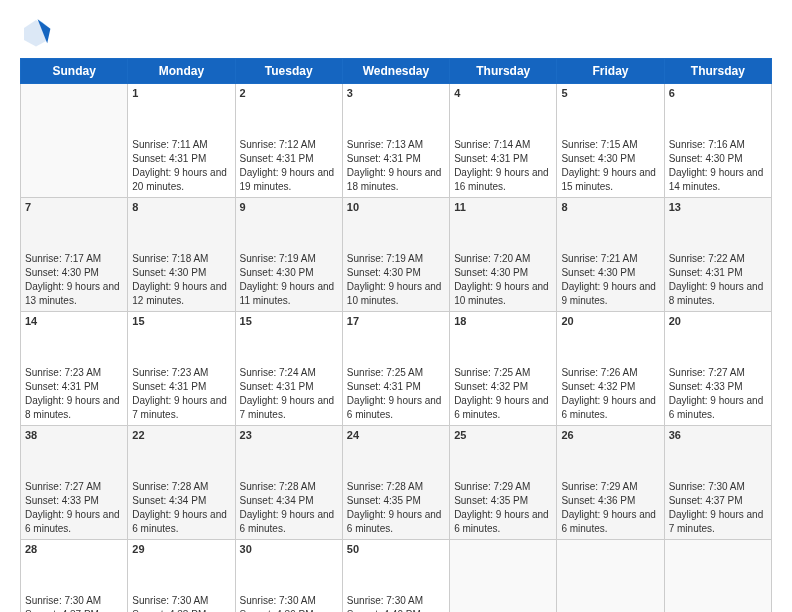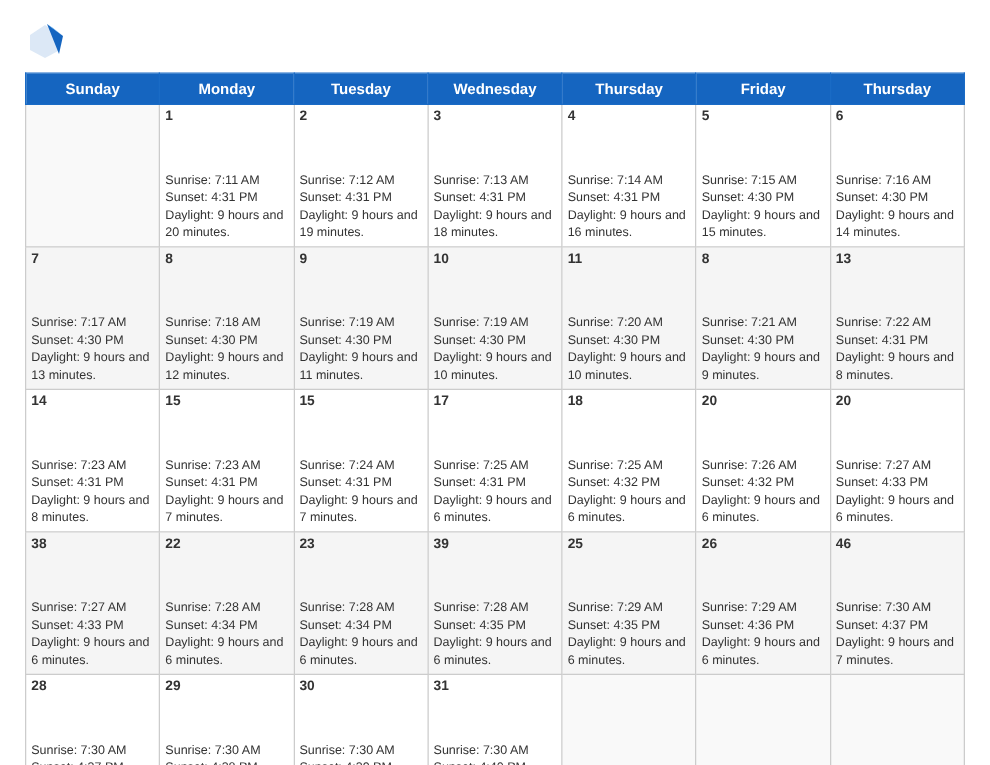--- a/index.html
+++ b/index.html
@@ -226,51 +226,51 @@
           </td>
           <td>
             <span class="day-number">22</span>
             <div class="day-info">Sunrise: 7:28 AM<br>Sunset: 4:34 PM<br>Daylight: 9 hours and 6 minutes.</div>
           </td>
           <td>
             <span class="day-number">23</span>
             <div class="day-info">Sunrise: 7:28 AM<br>Sunset: 4:34 PM<br>Daylight: 9 hours and 6 minutes.</div>
           </td>
           <td>
-            <span class="day-number">39</span>
+            <span class="day-number">24</span>
             <div class="day-info">Sunrise: 7:28 AM<br>Sunset: 4:35 PM<br>Daylight: 9 hours and 6 minutes.</div>
           </td>
           <td>
             <span class="day-number">25</span>
             <div class="day-info">Sunrise: 7:29 AM<br>Sunset: 4:35 PM<br>Daylight: 9 hours and 6 minutes.</div>
           </td>
           <td>
             <span class="day-number">26</span>
             <div class="day-info">Sunrise: 7:29 AM<br>Sunset: 4:36 PM<br>Daylight: 9 hours and 6 minutes.</div>
           </td>
           <td>
-            <span class="day-number">46</span>
+            <span class="day-number">36</span>
             <div class="day-info">Sunrise: 7:30 AM<br>Sunset: 4:37 PM<br>Daylight: 9 hours and 7 minutes.</div>
           </td>
         </tr>
         <tr>
           <td>
             <span class="day-number">28</span>
             <div class="day-info">Sunrise: 7:30 AM<br>Sunset: 4:37 PM<br>Daylight: 9 hours and 7 minutes.</div>
           </td>
           <td>
             <span class="day-number">29</span>
             <div class="day-info">Sunrise: 7:30 AM<br>Sunset: 4:38 PM<br>Daylight: 9 hours and 7 minutes.</div>
           </td>
           <td>
             <span class="day-number">30</span>
             <div class="day-info">Sunrise: 7:30 AM<br>Sunset: 4:39 PM<br>Daylight: 9 hours and 8 minutes.</div>
           </td>
           <td>
-            <span class="day-number">31</span>
+            <span class="day-number">50</span>
             <div class="day-info">Sunrise: 7:30 AM<br>Sunset: 4:40 PM<br>Daylight: 9 hours and 9 minutes.</div>
           </td>
           <td class="empty"></td>
           <td class="empty"></td>
           <td class="empty"></td>
         </tr>
       </tbody>
   </table>
 </div>
 

